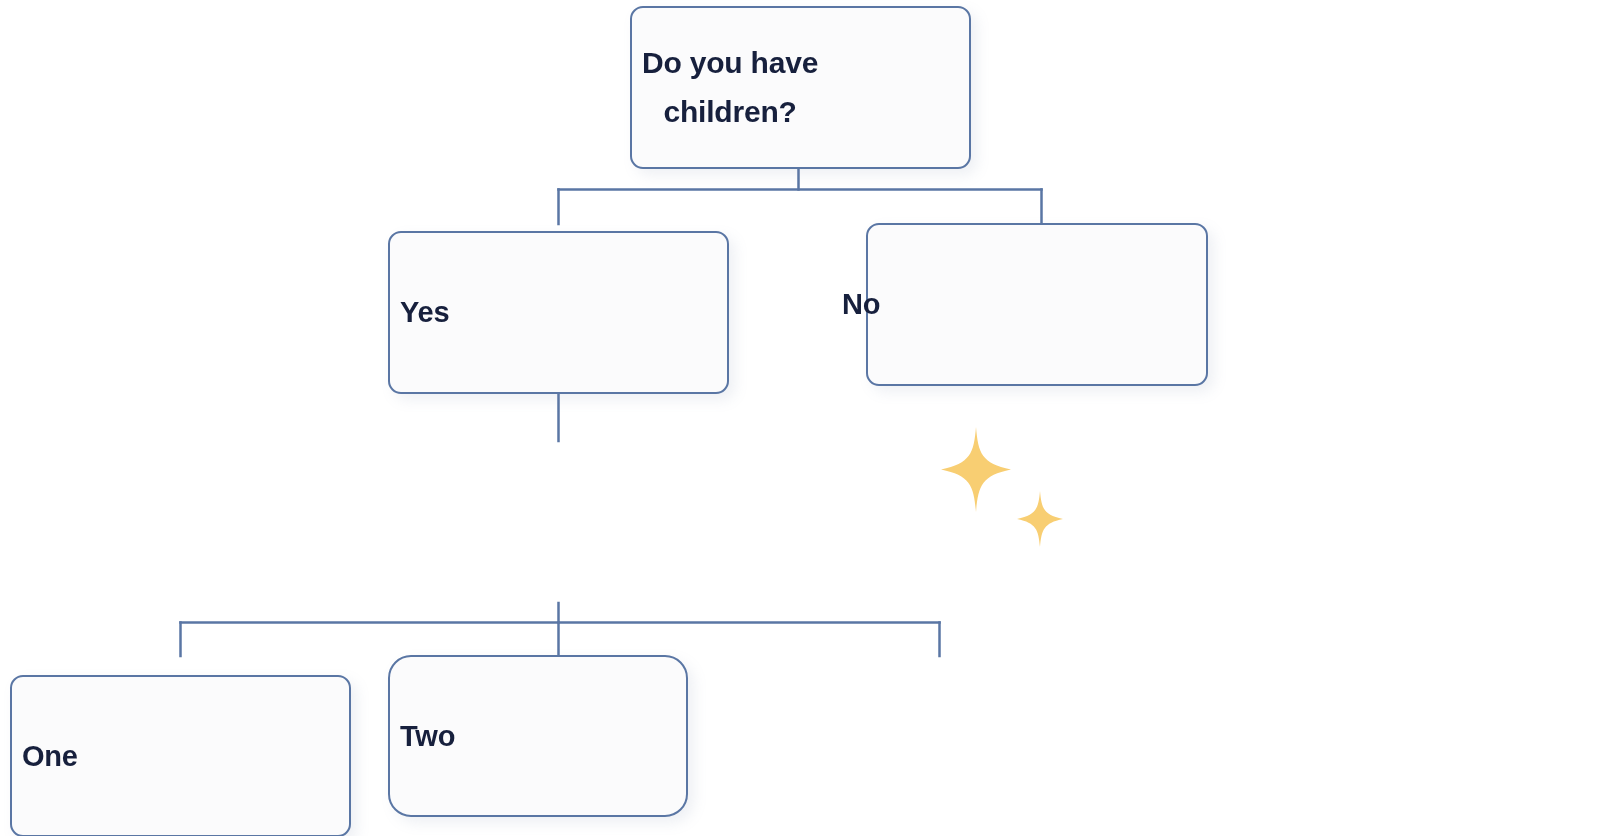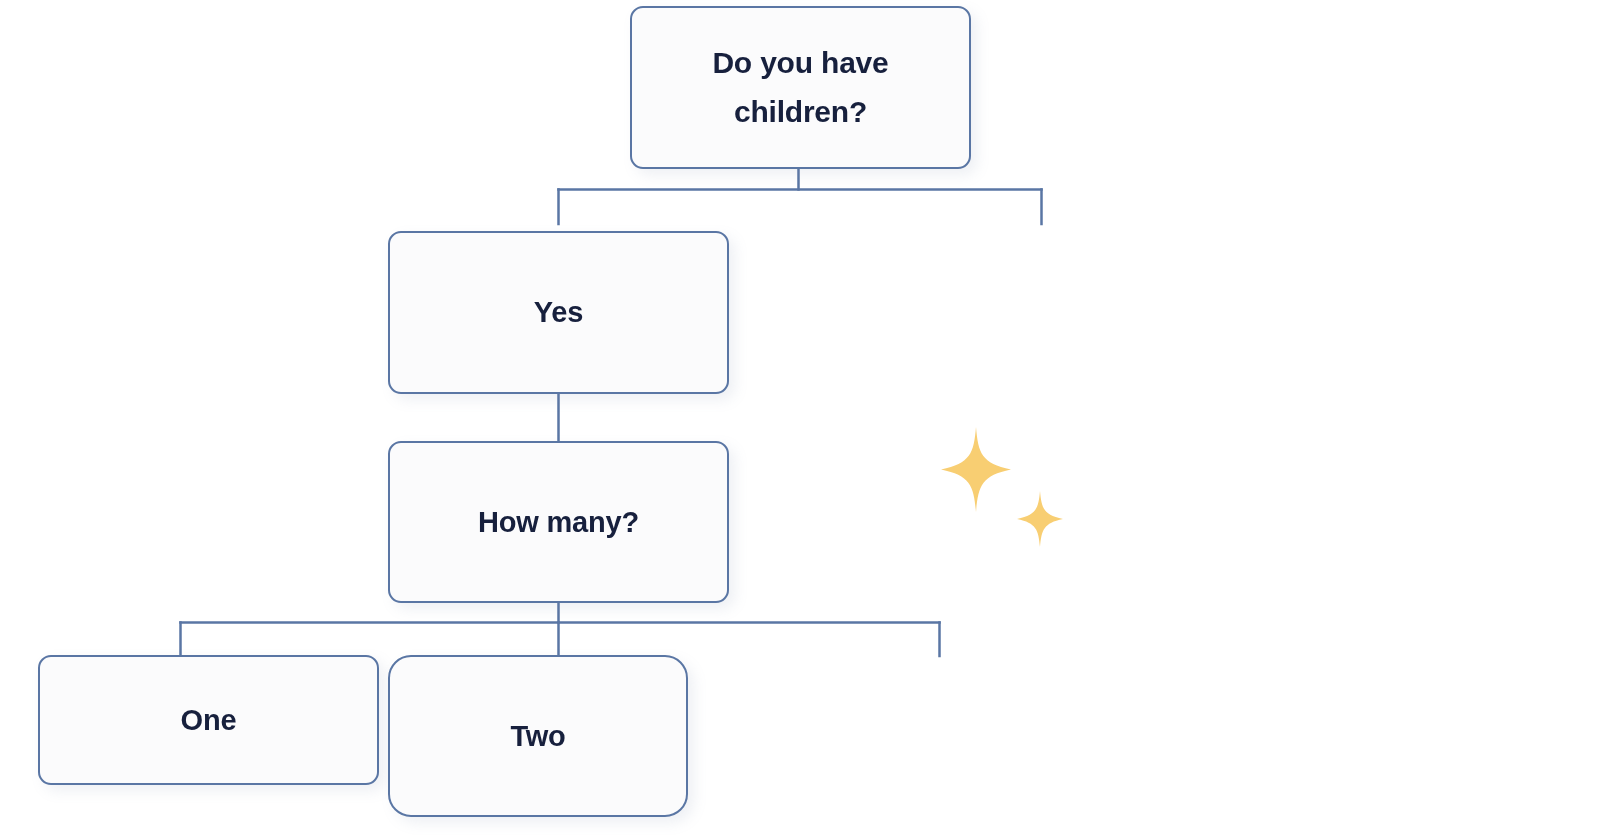--- a/index.html
+++ b/index.html
@@ -32,41 +32,40 @@
   
   .node {
     position: absolute;
     box-sizing: border-box;
     background: #fbfbfc;
     border: 2.5px solid #5a76a4;
     border-radius: 13px;
     box-shadow: 6px 6px 14px rgba(120, 136, 168, 0.13);
     display: flex;
     align-items: center;
-    justify-content: center;
     z-index: 2;
   }
   .node-label {
     color: #17203d;
     font-family: "Liberation Sans", sans-serif;
     font-weight: bold;
     font-size: 29px;
     line-height: 1.62;
     text-align: center;
     letter-spacing: -0.2px;
     white-space: pre-line;
     padding: 0 10px;
   }
   
   #node-root      { left: 630px;  top: 6px;   width: 341px; height: 163px; }
   #node-root .node-label { font-size: 30px; }
   #node-yes       { left: 388px;  top: 223px; width: 341px; height: 163px; margin-top: 8px; }
   #node-no        { left: 866px;  top: 223px; width: 342px; height: 163px; }
   #node-howmany   { left: 388px;  top: 441px; width: 341px; height: 162px; }
-  #node-one       { left: 10px;   top: 655px; width: 341px; height: 130px; margin-left: 28px; }
+  #node-one       { left: 10px;   top: 675px; width: 341px; height: 162px; }
   #node-two       { left: 388px;  top: 655px; width: 300px; height: 162px; border-radius: 23px; }
   #node-three     { left: 766px;  top: 655px; width: 342px; height: 162px; }
   
   #node-three .node-label { transform: translateX(-6px); }
   #node-no .node-label    { transform: translateX(-36px); }
 
   
   .sparkle {
     position: absolute;
     z-index: 3;
@@ -99,24 +98,24 @@
 
   <div class="node" id="node-root">
     <span class="node-label">Do you have
 children?</span>
   </div>
 
   <div class="node" id="node-yes">
     <span class="node-label">Yes</span>
   </div>
 
+  <div class="node" id="node-no">
+    <span class="node-label">No</span>
+  </div>
 
-  <div class="node" id="node-howmany">
-    <span class="node-label">How many?</span>
-  </div>
 
   <div class="node" id="node-one">
     <span class="node-label">One</span>
   </div>
 
   <div class="node" id="node-two">
     <span class="node-label">Two</span>
   </div>
 
 

